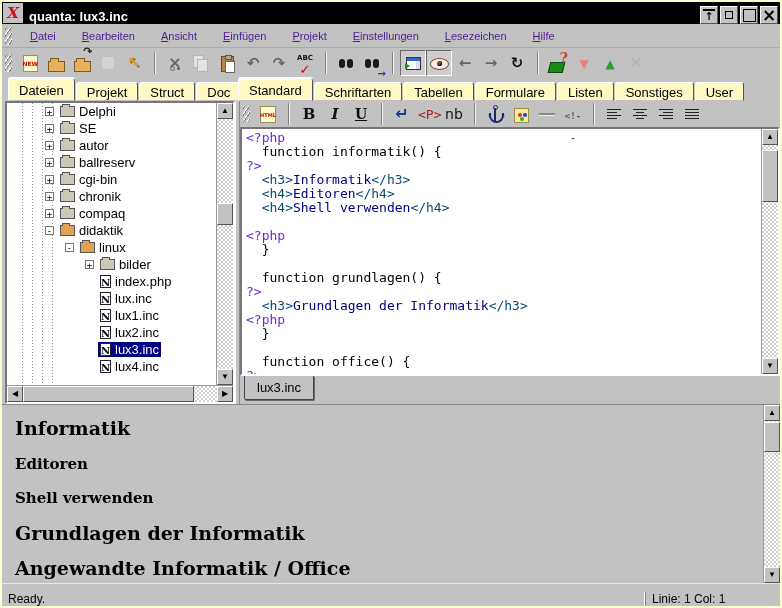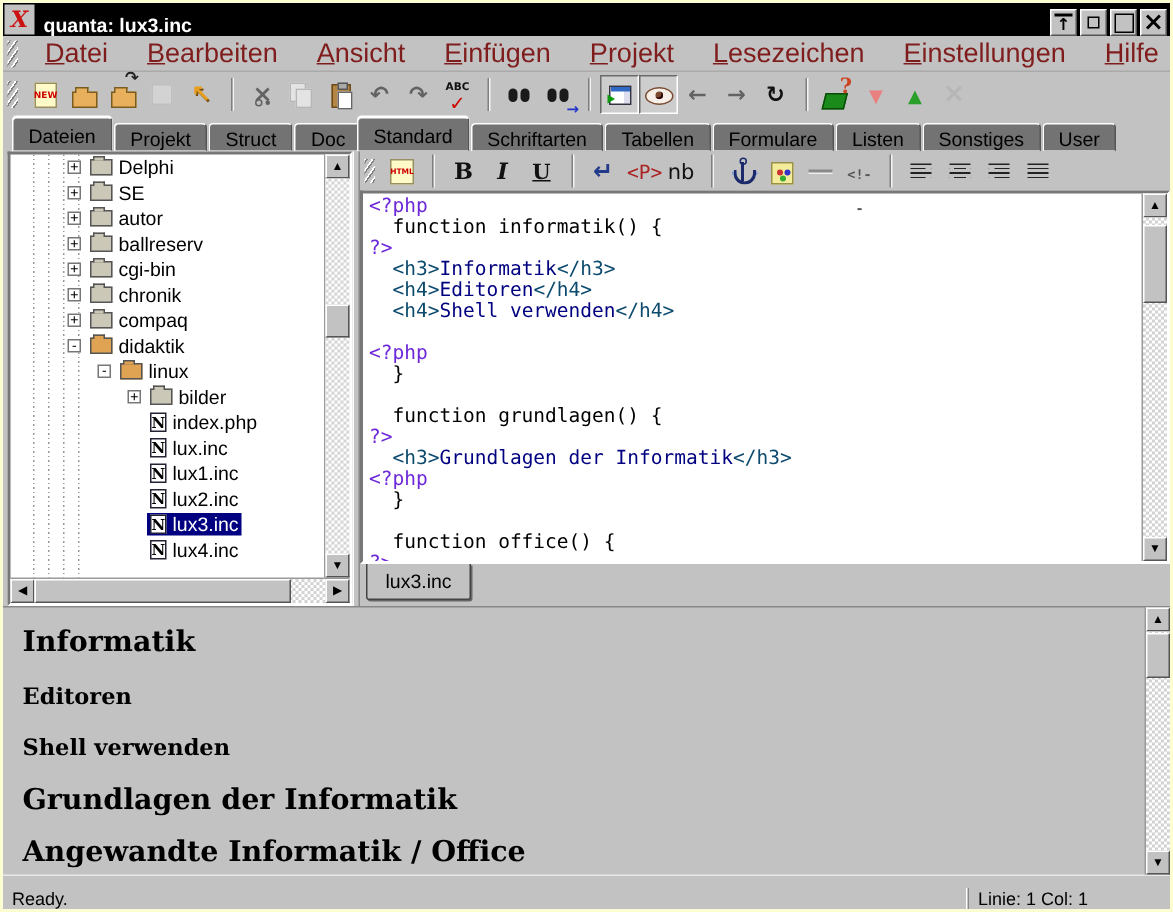--- a/index.html
+++ b/index.html
@@ -14,21 +14,21 @@
   .title-text{color:#fff;font:bold 13px "Liberation Sans",sans-serif;padding-left:4px;flex:1;white-space:nowrap}
   .tb-btn{width:18px;height:18px;background:#c2c2c2;border:1px solid;border-color:#fff #555 #555 #fff;margin-right:2px;flex:none;display:flex;align-items:center;justify-content:center;position:relative}
   .tb-shade::before{content:"↑";display:block;font:bold 11px/11px "DejaVu Sans",sans-serif;border-top:2px solid #000;padding:0 1px}
   .tb-iconify::before{content:"";width:6px;height:6px;border:1px solid #000;display:block}
   .tb-maximize::before{content:"";width:11px;height:11px;border:1px solid #000;display:block}
   .tb-close::before{content:"×";font:bold 17px/14px "DejaVu Sans",sans-serif;color:#000}
 
   
   .menubar{height:24px;display:flex;align-items:center;flex:none;border-bottom:1px solid #aaa}
   .grip{width:7px;height:18px;margin:0 5px 0 3px;flex:none;background:repeating-linear-gradient(125deg,#fff 0 1px,#808080 1px 2px,#c2c2c2 2px 4px)}
-  .menu-item{padding:3px 13px;font-size:18px;color:#7f1d1d;white-space:nowrap}
+  .menu-item{padding:3px 13px;font-size:11px;color:#4c1d95;white-space:nowrap}
   .menu-item u{text-decoration:underline}
 
   
   .toolbar{height:30px;display:flex;align-items:center;flex:none}
   .tbtn{width:26px;height:26px;display:flex;align-items:center;justify-content:center;border:1px solid transparent;flex:none;position:relative}
   .tbtn.pressed{border-color:#6a6a6a #fff #fff #6a6a6a;background:#cdcdcd}
   .tsep{width:1px;height:22px;background:#808080;box-shadow:1px 0 0 #f4f4f4;margin:0 7px;flex:none}
   .icon{width:20px;height:20px;display:inline-block;position:relative;font-family:"DejaVu Sans",sans-serif;color:#111;text-align:center;line-height:20px;flex:none}
   .tbtn.disabled .icon{opacity:.55;filter:grayscale(1) brightness(1.25)}
 
@@ -83,21 +83,21 @@
   .i-comment::before{content:"<!--";font:bold 9px/20px "DejaVu Sans Mono",monospace;color:#555}
   .i-align-left::before,.i-align-center::before,.i-align-right::before,.i-align-justify::before{content:"";position:absolute;left:3px;top:5px;width:14px;height:11px;background:repeating-linear-gradient(to bottom,#222 0 1px,transparent 1px 3px)}
   .i-align-left::after{content:"";position:absolute;right:3px;top:5px;width:4px;height:11px;background:repeating-linear-gradient(to bottom,transparent 0 3px,#c2c2c2 3px 4px,transparent 4px 6px)}
   .i-align-right::after{content:"";position:absolute;left:3px;top:5px;width:4px;height:11px;background:repeating-linear-gradient(to bottom,transparent 0 3px,#c2c2c2 3px 4px,transparent 4px 6px)}
   .i-align-center::after{content:"";position:absolute;left:3px;top:5px;width:14px;height:11px;background-image:repeating-linear-gradient(to bottom,transparent 0 3px,#c2c2c2 3px 4px,transparent 4px 6px),repeating-linear-gradient(to bottom,transparent 0 3px,#c2c2c2 3px 4px,transparent 4px 6px);background-size:3px 100%,3px 100%;background-repeat:no-repeat;background-position:left top,right top}
 
   
   .tabsrow{height:23px;display:flex;align-items:flex-end;flex:none}
   .tabs-left{width:233px;display:flex;align-items:flex-end;padding-left:6px;flex:none}
   .tabs-right{flex:1;display:flex;align-items:flex-end;padding-left:3px}
-  .tab{font-size:13px;padding:2px 10px 2px;background:#737373;border:1px solid;border-color:#fff #555 #c2c2c2 #fff;border-radius:3px 3px 0 0;height:19px;margin-right:1px;white-space:nowrap}
+  .tab{font-size:13px;padding:2px 10px 2px;background:#fef9c3;border:1px solid;border-color:#fff #555 #c2c2c2 #fff;border-radius:3px 3px 0 0;height:19px;margin-right:1px;white-space:nowrap}
   .tab.active{height:23px;padding-top:4px;border-bottom-color:#c2c2c2;box-shadow:0 -1px 0 #fff}
 
   
   .main{height:303px;display:flex;flex:none}
   .left-panel{width:233px;flex:none;padding:0 0 0 3px}
   .splitter{width:5px;flex:none;background:#c2c2c2;border-left:1px solid #fff;border-right:1px solid #888}
   .right-panel{flex:1;display:flex;flex-direction:column;min-width:0}
 
   .treebox{width:100%;height:100%;border:2px solid;border-color:#777 #fff #fff #777;background:#fff;display:flex;flex-direction:column}
   .tree-main{flex:1;display:flex;min-height:0}
@@ -159,22 +159,22 @@
   </div>
 
   <div class="menubar">
     <span class="grip"></span>
     <span id="menubar-items" style="display:flex">
         <span class="menu-item"><u>D</u>atei</span>
         <span class="menu-item"><u>B</u>earbeiten</span>
         <span class="menu-item"><u>A</u>nsicht</span>
         <span class="menu-item"><u>E</u>infügen</span>
         <span class="menu-item"><u>P</u>rojekt</span>
+        <span class="menu-item"><u>E</u>instellungen</span>
         <span class="menu-item"><u>L</u>esezeichen</span>
-        <span class="menu-item"><u>E</u>instellungen</span>
         <span class="menu-item"><u>H</u>ilfe</span>
       </span>
   </div>
 
   <div class="toolbar">
     <span class="grip"></span>
     <span id="toolbar-main" style="display:flex;align-items:center">
         <span class="tbtn">
           <span class="icon i-new"></span>
         </span>

